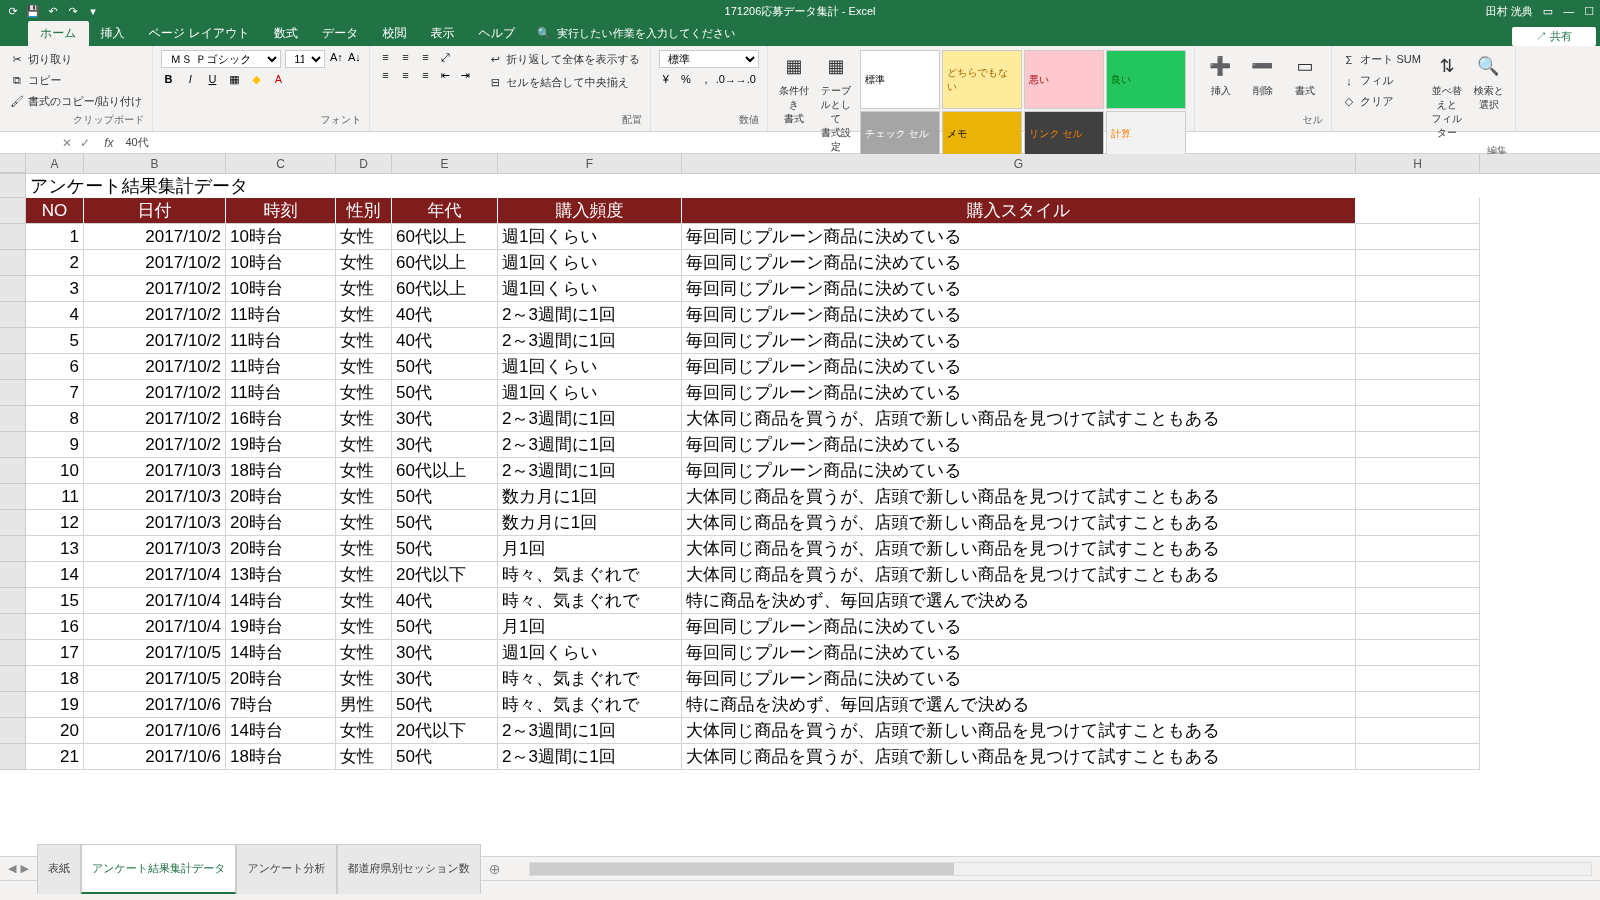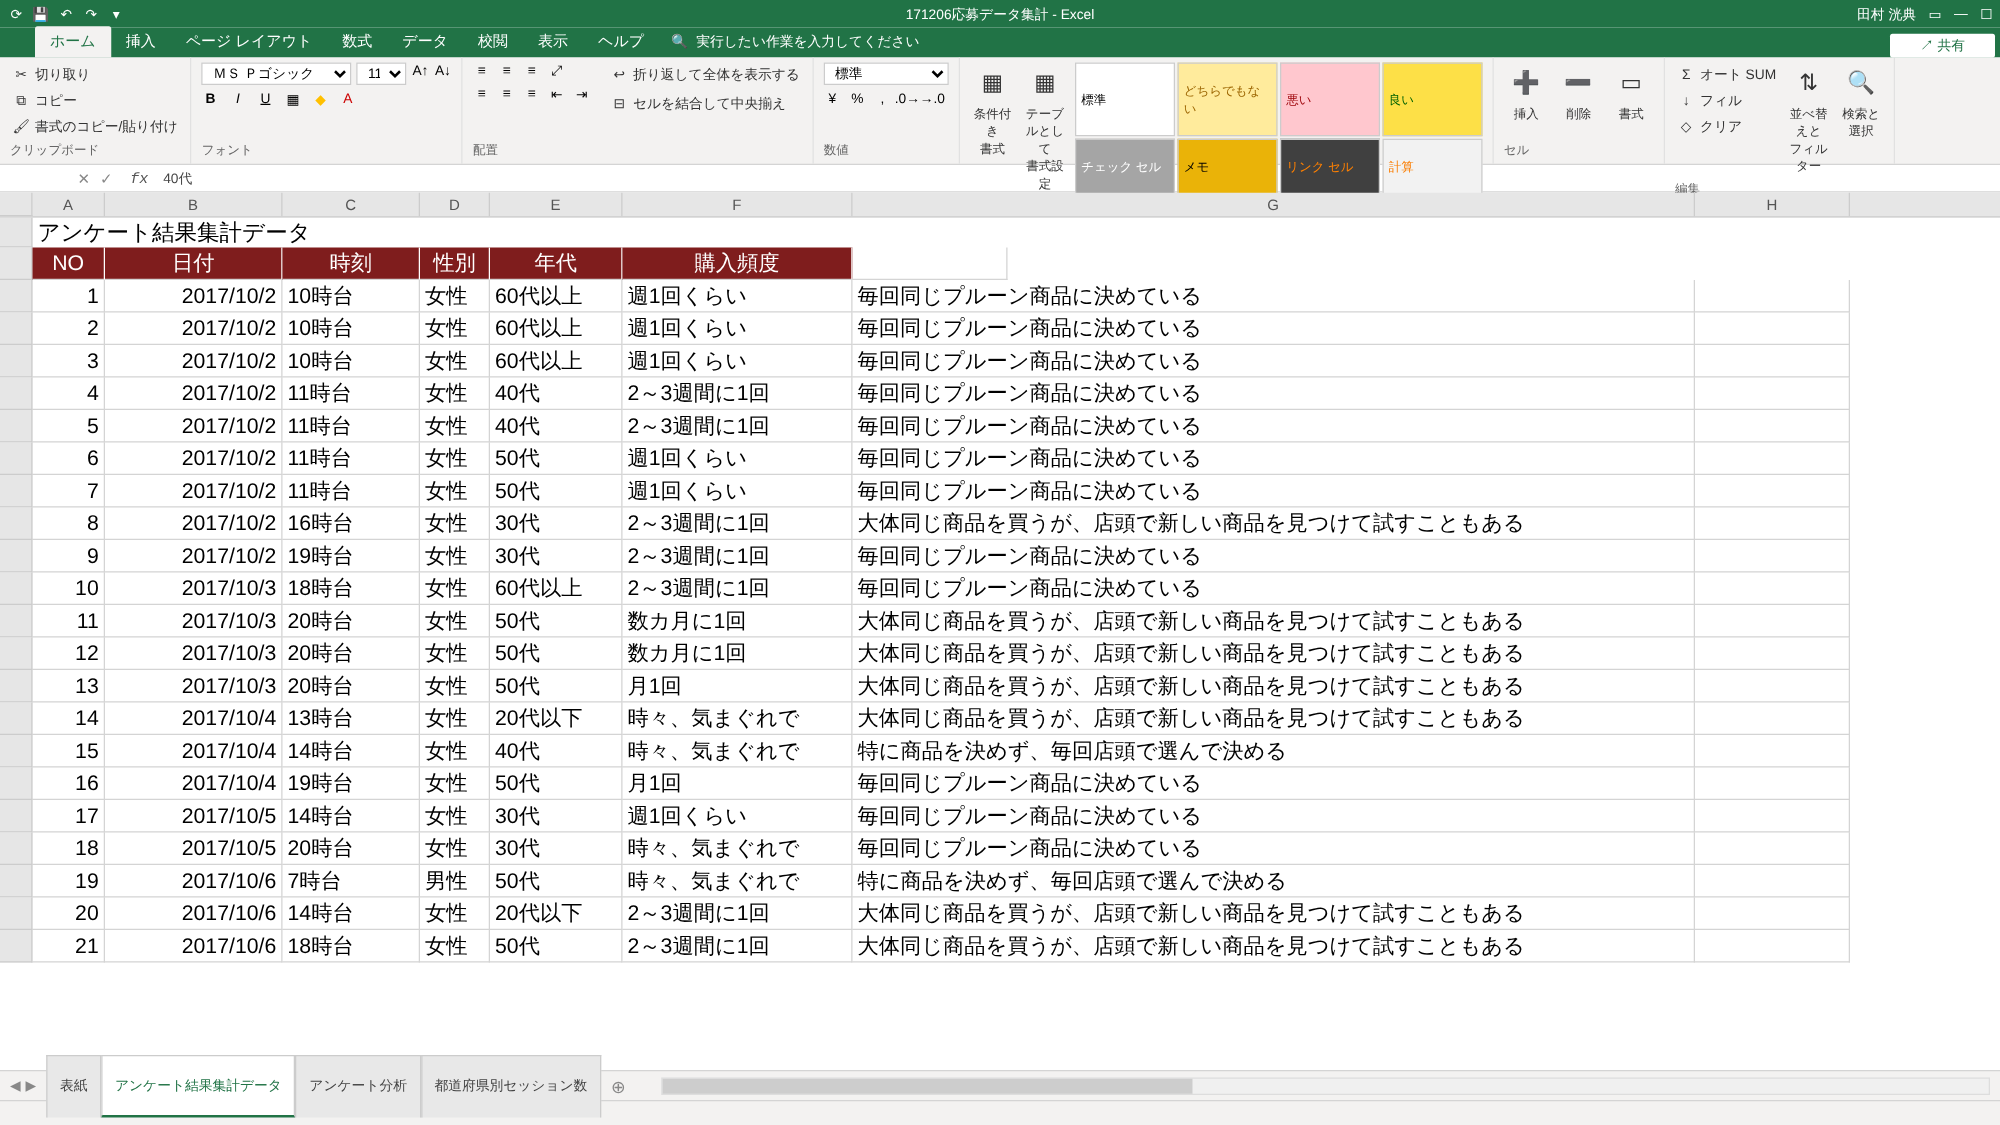--- a/index.html
+++ b/index.html
@@ -17,34 +17,34 @@
 .ribbon-tabs .tabs { display: flex; padding-left: 24px; }
 .ribbon-tabs .tab { padding: 4px 12px; font-size: 12px; color: #fff; cursor: pointer; }
 .ribbon-tabs .tab.active { background: #f3f2f1; color: #217346; border-radius: 2px 2px 0 0; }
 .ribbon-tabs .search { display: flex; align-items: center; color: #fff; font-size: 11px; gap: 6px; margin-left: 10px; }
 .ribbon-tabs .share-btn { background: #fff; color: #217346; padding: 2px 24px; font-size: 11px; border-radius: 2px; }
 
 
 .ribbon { background: #f3f2f1; height: 86px; display: flex; border-bottom: 1px solid #d4d4d4; }
 .ribbon-group { border-right: 1px solid #e1e1e1; padding: 4px 8px; display: flex; flex-direction: column; justify-content: space-between; }
 .ribbon-group .group-content { display: flex; gap: 6px; }
-.ribbon-group .group-label { text-align: left; font-size: 10px; color: #666; margin-top: 2px; }
+.ribbon-group .group-label { text-align: right; font-size: 10px; color: #666; margin-top: 2px; }
 .rbtn { display: flex; align-items: center; gap: 4px; font-size: 11px; color: #333; padding: 2px; cursor: pointer; }
 .rbtn-icon { width: 14px; height: 14px; display: inline-flex; align-items: center; justify-content: center; font-size: 11px; }
 .rbtn-large { flex-direction: column; align-items: center; width: 36px; font-size: 10px; text-align: center; }
 .rbtn-large .rbtn-icon { width: 28px; height: 28px; font-size: 18px; }
 .font-select { border: 1px solid #ccc; background: #fff; font-size: 11px; padding: 1px 4px; }
 .style-cell { border: 1px solid #ccc; padding: 2px 4px; font-size: 10px; min-width: 72px; min-height: 16px; display: flex; align-items: center; }
 .style-grid { display: grid; grid-template-columns: repeat(4, 80px); gap: 2px; }
 
 
 .name-fx { height: 22px; display: flex; align-items: center; border-bottom: 1px solid #d4d4d4; background: #fff; }
 .name-box { width: 54px; border-right: 1px solid #d4d4d4; padding: 0 6px; font-size: 11px; }
 .fx-btns { display: flex; gap: 8px; padding: 0 8px; color: #888; }
-.fx-label { font-style: italic; font-family: Liberation Mono, monospace; font-size: 12px; color: #555; padding: 0 6px; }
+.fx-label { font-style: italic; font-family: Liberation Sans, sans-serif; font-size: 12px; color: #555; padding: 0 6px; }
 .fx-input { flex: 1; padding: 0 6px; font-size: 11px; color: #444; }
 
 
 .grid-area { position: relative; height: calc(900px - 22px - 24px - 86px - 22px - 24px - 20px); overflow: hidden; }
 .col-headers { display: flex; height: 20px; background: #e6e6e6; border-bottom: 1px solid #ccc; position: sticky; top: 0; }
 .corner { width: 26px; background: #e6e6e6; border-right: 1px solid #ccc; border-bottom: 1px solid #ccc; }
 .col-h { text-align: center; font-size: 12px; color: #555; border-right: 1px solid #ccc; line-height: 20px; }
 .rows { }
 .row { display: flex; height: 26px; }
 .row.title-row { height: 24px; }
@@ -212,21 +212,21 @@
         </div>
       <div class="rbtn rbtn-large">
           <span class="rbtn-icon">▦</span>
           <span style="white-space:pre-line">テーブルとして
 書式設定</span>
         </div>
       <div class="style-grid" id="style-grid">
           <div class="style-cell" style="background: rgb(255, 255, 255); color: rgb(0, 0, 0);">標準</div>
           <div class="style-cell" style="background: rgb(255, 235, 156); color: rgb(156, 101, 0);">どちらでもない</div>
           <div class="style-cell" style="background: rgb(255, 199, 206); color: rgb(156, 0, 6);">悪い</div>
-          <div class="style-cell" style="background: #fde047; color: rgb(0, 97, 0);">良い</div>
+          <div class="style-cell" style="background: #22c55e; color: rgb(0, 97, 0);">良い</div>
           <div class="style-cell" style="background: rgb(165, 165, 165); color: rgb(255, 255, 255);">チェック セル</div>
           <div class="style-cell" style="background: #eab308; color: rgb(0, 0, 0);">メモ</div>
           <div class="style-cell" style="background: #404040; color: rgb(255, 128, 1);">リンク セル</div>
           <div class="style-cell" style="background: rgb(242, 242, 242); color: rgb(250, 125, 0);">計算</div>
         </div>
     </div>
     <div class="group-label">スタイル</div>
   </div>
 
   <div class="ribbon-group">
@@ -308,20 +308,21 @@
         <div class="cell sheet-title" style="width: 1424px; border: none;">アンケート結果集計データ</div>
       </div>
       <div class="row">
         <div class="row-h"></div>
         <div class="cell hdr-cell wA">NO</div>
         <div class="cell hdr-cell wB">日付</div>
         <div class="cell hdr-cell wC">時刻</div>
         <div class="cell hdr-cell wD">性別</div>
         <div class="cell hdr-cell wE">年代</div>
         <div class="cell hdr-cell wF">購入頻度</div>
+        <div class="cell hdr-cell wG">購入スタイル</div>
         <div class="cell wH"></div>
       </div>
       <div class="row">
         <div class="row-h"></div>
         <div class="cell wA num">1</div>
         <div class="cell wB num">2017/10/2</div>
         <div class="cell wC">10時台</div>
         <div class="cell wD">女性</div>
         <div class="cell wE">60代以上</div>
         <div class="cell wF">週1回くらい</div>

